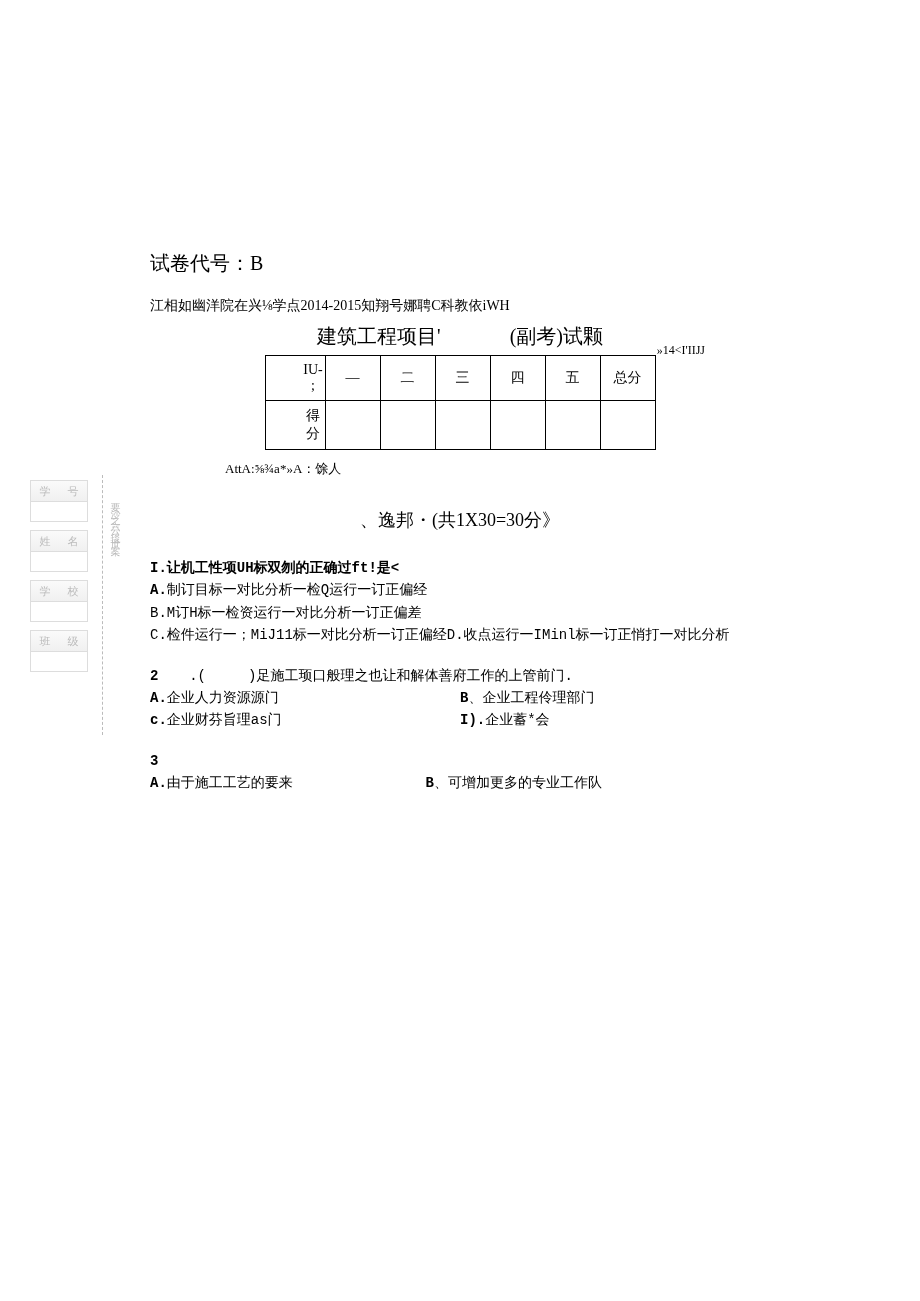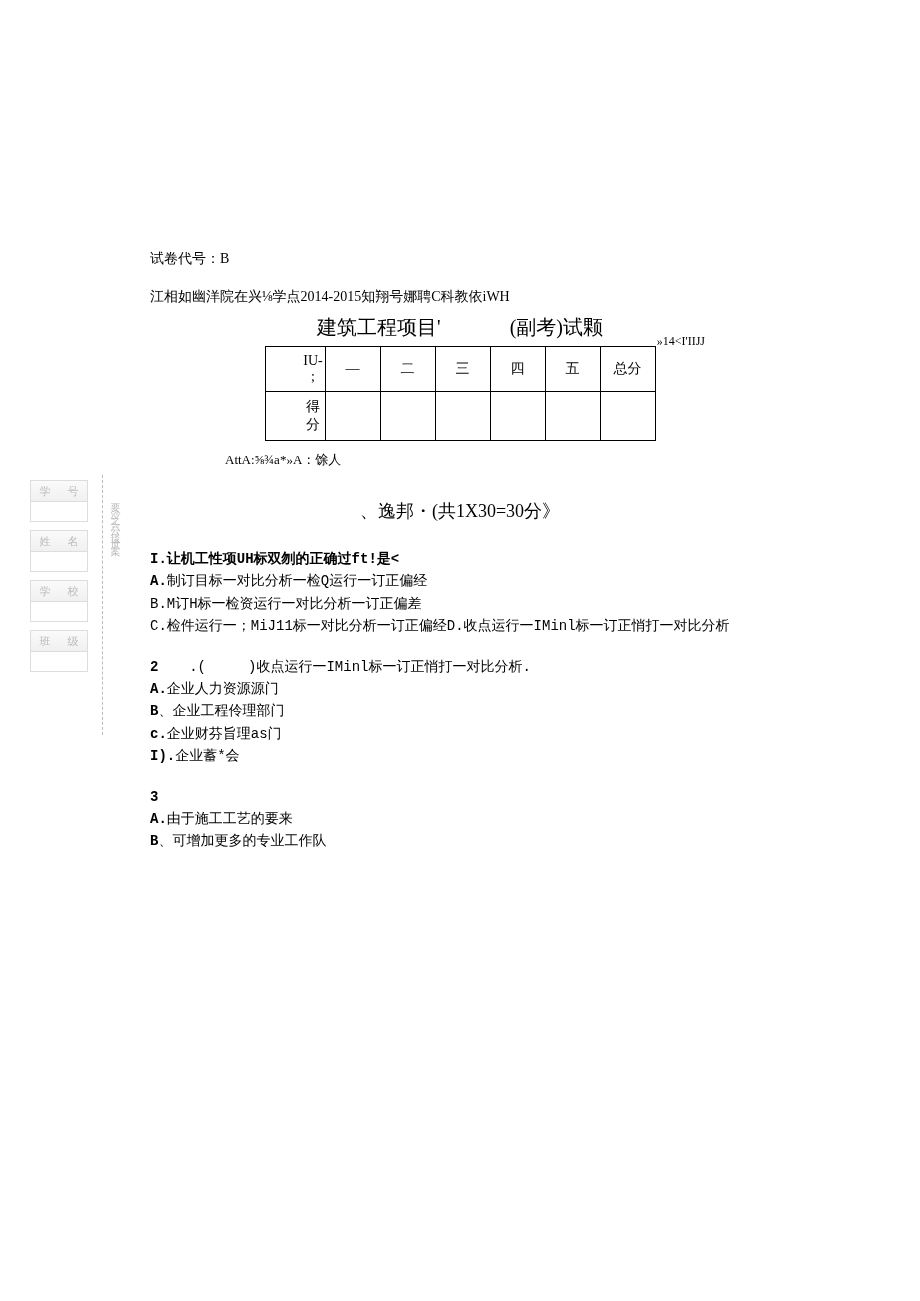--- a/index.html
+++ b/index.html
@@ -15,21 +15,21 @@
       position: relative;
       color: #000;
     }
     .main-content {
       position: absolute;
       left: 150px;
       top: 250px;
       width: 620px;
     }
     .paper-code {
-      font-size: 14px;
+      font-size: 20px;
       margin-bottom: 20px;
     }
     .school-info {
       font-size: 14px;
       margin-bottom: 8px;
     }
     .title-row {
       display: flex;
       align-items: baseline;
       margin-bottom: 0;
@@ -84,21 +84,20 @@
       margin-bottom: 18px;
       line-height: 1.6;
       font-family: Liberation Mono, monospace;
     }
     .question .q-num {
       font-weight: bold;
       display: inline;
     }
     .option-row {
       display: flex;
-      flex-direction: column;
     }
     .option-col {
       flex: 1;
     }
     .opt-label {
       font-weight: bold;
     }
     .sidebar {
       position: absolute;
       left: 30px;
@@ -218,21 +217,21 @@
     <div><span class="q-num">I.让机工性项UH标双刎的正确过ft!是&lt;</span></div>
     <div><span class="opt-label">A.</span><span>制订目标一对比分析一检Q运行一订正偏经</span></div>
     <div>B.M订H标一检资运行一对比分析一订正偏差</div>
     <div>C.检件运行一；MiJ11标一对比分析一订正偏经D.收点运行一IMinl标一订正悄打一对比分析</div>
   </div>
 
   <div class="question">
     <div>
       <span class="q-num">2</span>
       <span>　</span>
-      <span>.(　　　)收点运行一IMinl标一订正悄打一对比分析.</span>
+      <span>.(　　　)足施工顼口般理之也让和解体善府工作的上管前门.</span>
     </div>
     <div class="option-row">
       <div class="option-col">
         <span class="opt-label">A.</span><span>企业人力资源源门</span>
       </div>
       <div class="option-col">
         <span class="opt-label">B</span><span>、企业工程伶理部门</span>
       </div>
     </div>
     <div class="option-row">

